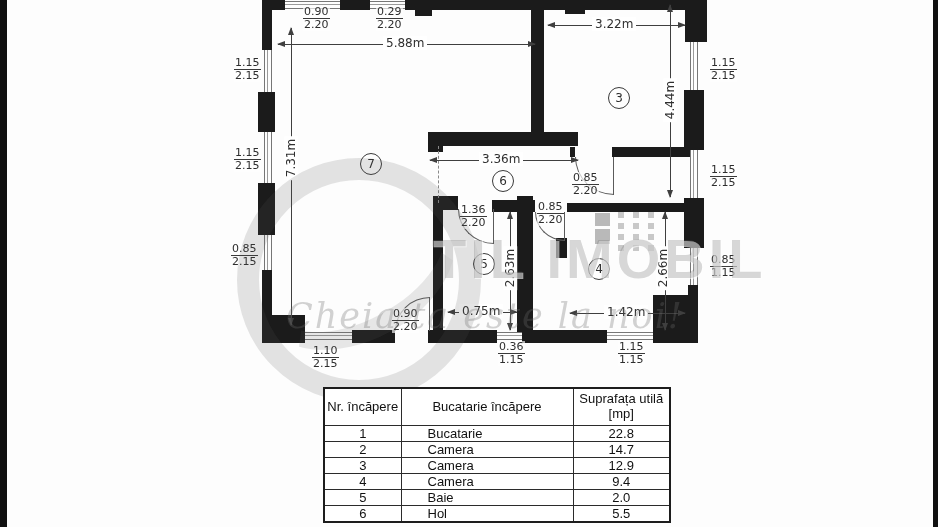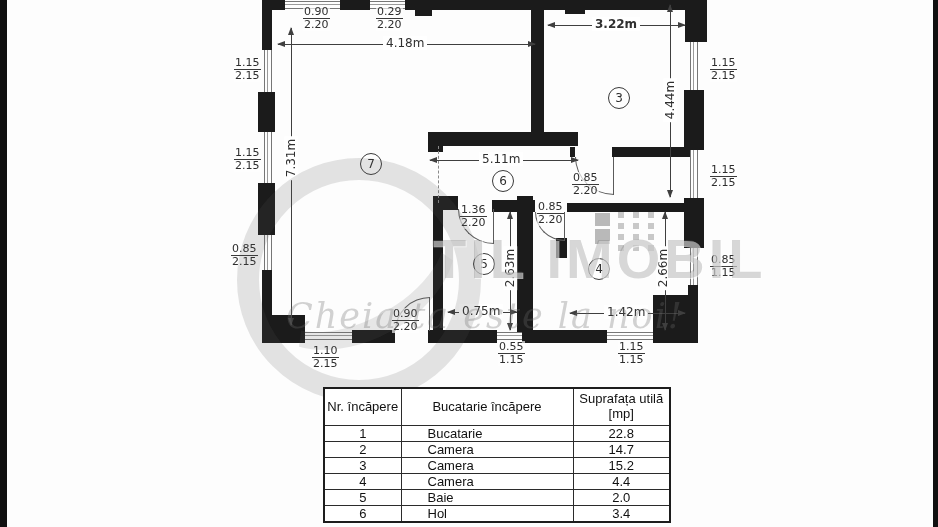--- a/index.html
+++ b/index.html
@@ -142,27 +142,27 @@
         <span></span>
       <span></span>
         <span></span>
         <span></span>
         <span></span>
         <span></span>
         <span></span>
     </div>
 
     <div class="dimh" style="left:278px;top:44px;width:257px;"></div>
-    <span class="dimlab" style="left:383px;top:36px;">4.18m</span>
+    <span class="dimlab" style="left:383px;top:36px;">5.88m</span>
 
     <div class="dimh" style="left:548px;top:25px;width:137px;"></div>
-    <span class="dimlab" style="left:592px;top:17px;font-weight:bold;">3.22m</span>
+    <span class="dimlab" style="left:592px;top:17px;">3.22m</span>
 
     <div class="dimh" style="left:430px;top:160px;width:148px;"></div>
-    <span class="dimlab" style="left:479px;top:152px;">5.11m</span>
+    <span class="dimlab" style="left:479px;top:152px;">3.36m</span>
 
     <div class="dimh" style="left:448px;top:312px;width:69px;"></div>
     <span class="dimlab" style="left:459px;top:304px;">0.75m</span>
 
     <div class="dimh" style="left:570px;top:313px;width:115px;"></div>
     <span class="dimlab" style="left:604px;top:305px;">1.42m</span>
 
     <div class="dimv" style="left:291px;top:28px;height:297px;"></div>
     <span class="dimlab rot" style="left:269px;top:151px;">7.31m</span>
 
@@ -225,21 +225,21 @@
     <span class="frac" style="left:392px;top:308px;">
       <span class="ft">0.90</span>
       <span>2.20</span>
       </span>
 
     <span class="frac" style="left:312px;top:345px;">
       <span class="ft">1.10</span>
       <span>2.15</span>
       </span>
     <span class="frac" style="left:498px;top:341px;">
-      <span class="ft">0.55</span>
+      <span class="ft">0.36</span>
       <span>1.15</span>
       </span>
     <span class="frac" style="left:618px;top:341px;">
       <span class="ft">1.15</span>
       <span>1.15</span>
       </span>
 
     <div class="roomc" style="left:608px;top:87px;">3</div>
     <div class="roomc" style="left:588px;top:258px;">4</div>
     <div class="roomc" style="left:473px;top:253px;">5</div>
@@ -272,32 +272,32 @@
         <td>22.8</td>
       </tr>
       <tr>
         <td>2</td>
         <td class="nm">Camera</td>
         <td>14.7</td>
       </tr>
       <tr>
         <td>3</td>
         <td class="nm">Camera</td>
-        <td>15.2</td>
+        <td>12.9</td>
       </tr>
       <tr>
         <td>4</td>
         <td class="nm">Camera</td>
-        <td>4.4</td>
+        <td>9.4</td>
       </tr>
       <tr>
         <td>5</td>
         <td class="nm">Baie</td>
         <td>2.0</td>
       </tr>
       <tr>
         <td>6</td>
         <td class="nm">Hol</td>
-        <td>3.4</td>
+        <td>5.5</td>
       </tr>
     </tbody>
   </table>
 </div>
 
 </body></html>

